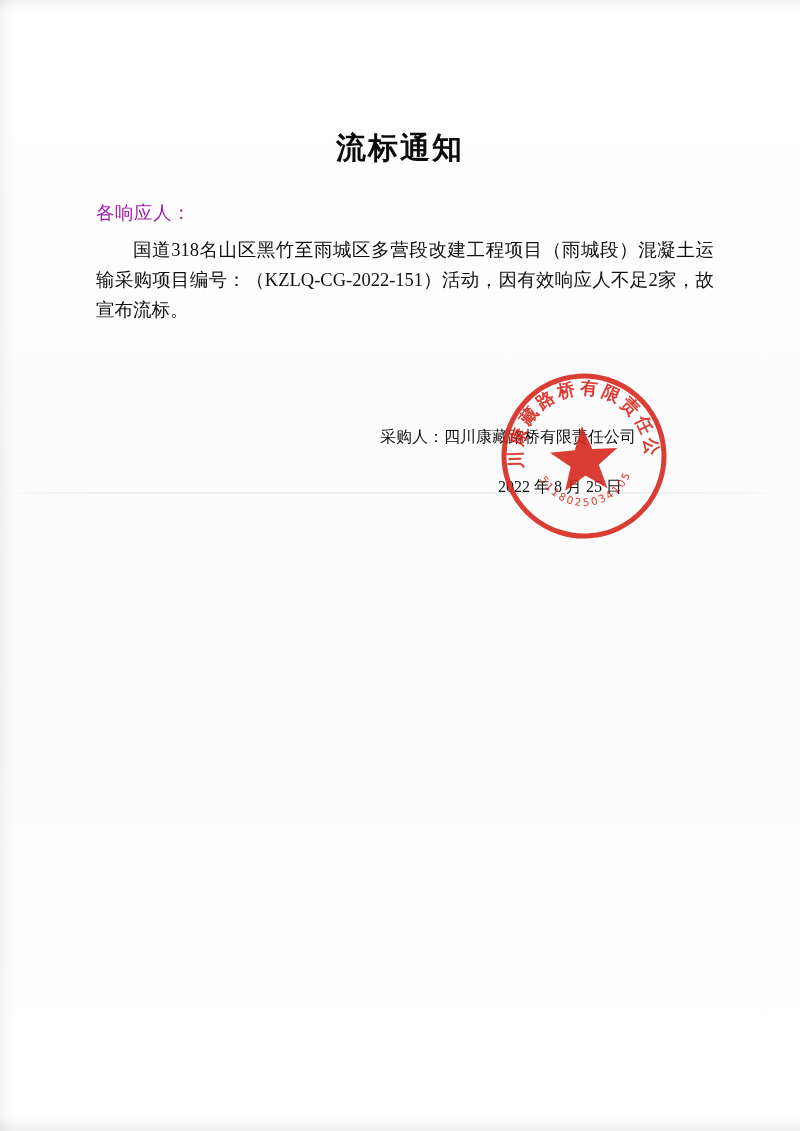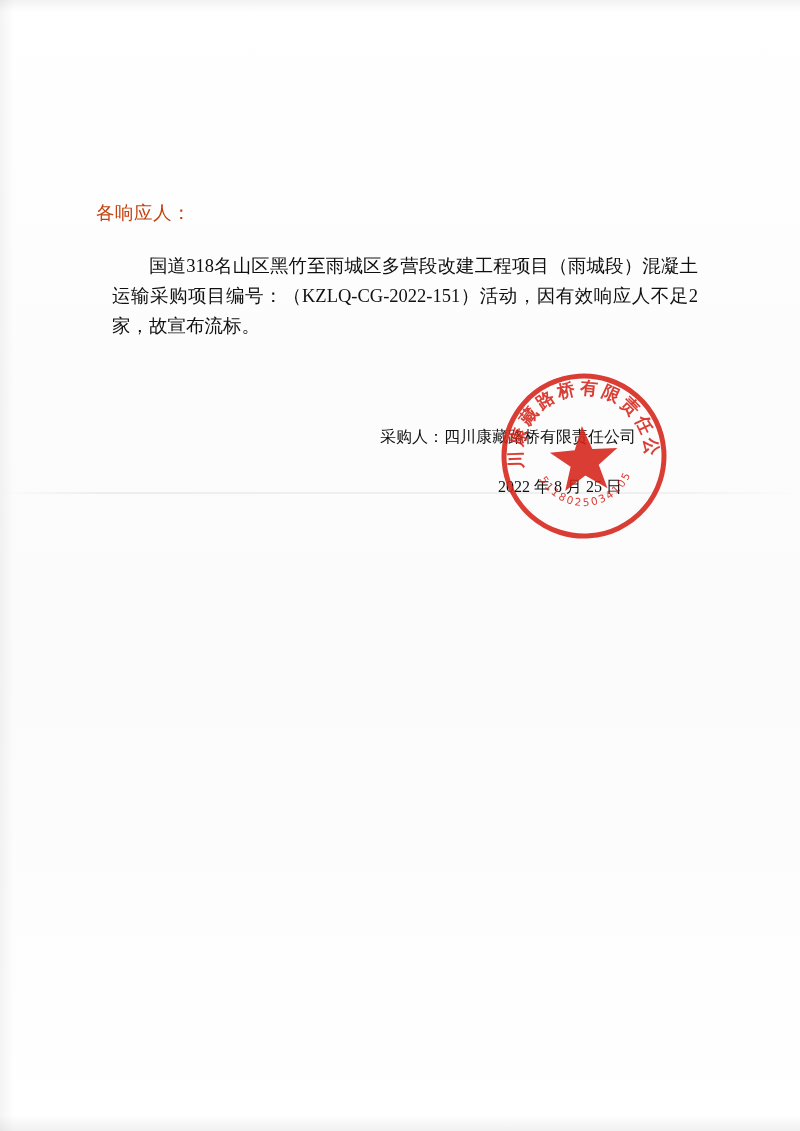--- a/index.html
+++ b/index.html
@@ -70,35 +70,35 @@
     letter-spacing: 2px;
     color: #0b0b0b;
   }
 
   .salutation {
     position: absolute;
     top: 200px;
     left: 96px;
     font-size: 18.5px;
     letter-spacing: 0.5px;
-    color: #c2410c;
+    color: #a21caf;
   }
 
   .body-block {
     position: absolute;
     top: 235px;
     left: 96px;
     width: 618px;
     font-size: 18.5px;
     line-height: 30px;
     text-align: justify;
     color: #101010;
   }
   .body-block p {
-    margin: 16px;
+    margin: 0;
     text-indent: 2em;
   }
 
   .sign-block {
     position: absolute;
     top: 420px;
     left: 380px;
     width: 340px;
     font-size: 16px;
     line-height: 34px;
@@ -135,20 +135,21 @@
 <body>
 
 <div id="page">
 
   <div class="paper-tint"></div>
   <div class="edge-shade-left"></div>
   <div class="edge-shade-top"></div>
   <div class="edge-shade-bottom"></div>
   <div class="fold-h" style="top:492px;"></div>
 
+  <h1 class="doc-title">流标通知</h1>
 
   <div class="salutation">各响应人：</div>
 
   <div class="body-block">
     <p>国道318名山区黑竹至雨城区多营段改建工程项目（雨城段）混凝土运输采购项目编号：（KZLQ-CG-2022-151）活动，因有效响应人不足2家，故宣布流标。</p>
   </div>
 
   <div class="sign-block">
     <div class="sign-line">采购人：四川康藏路桥有限责任公司</div>
     <div class="sign-date">2022 年 8 月 25 日</div>

